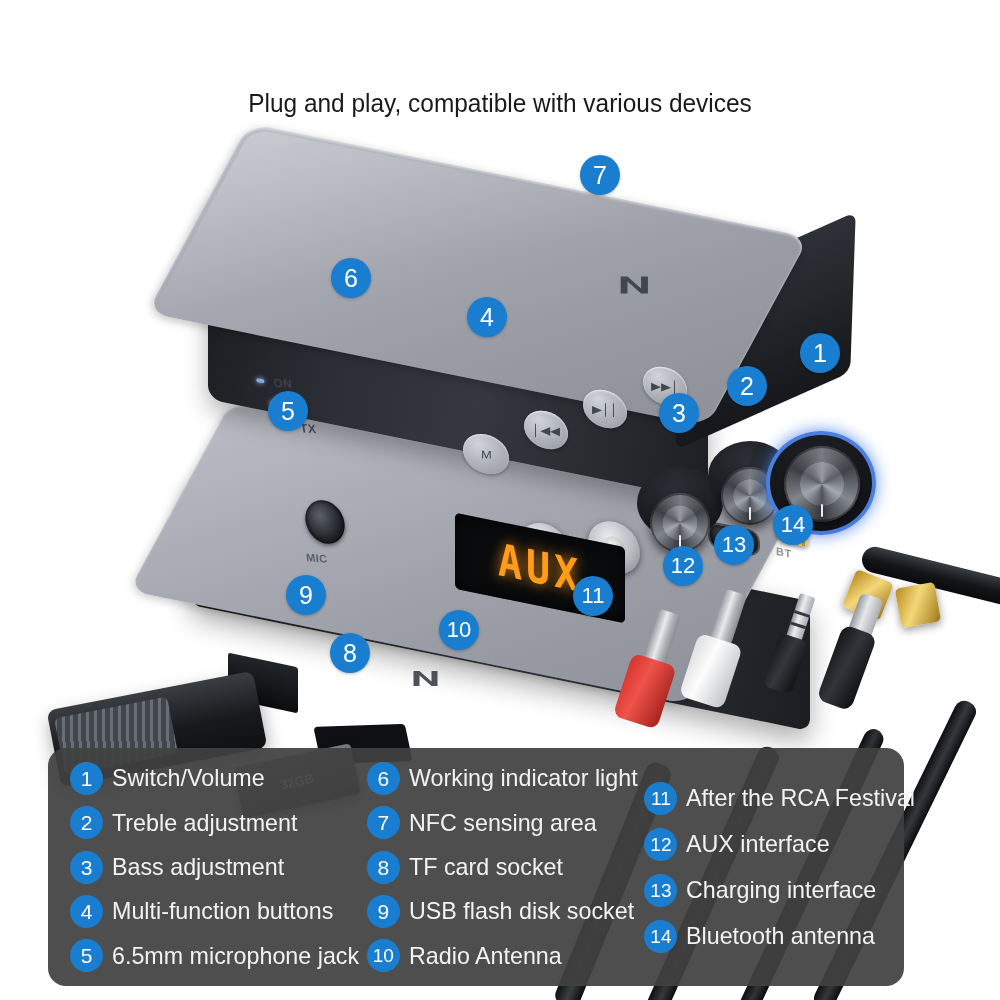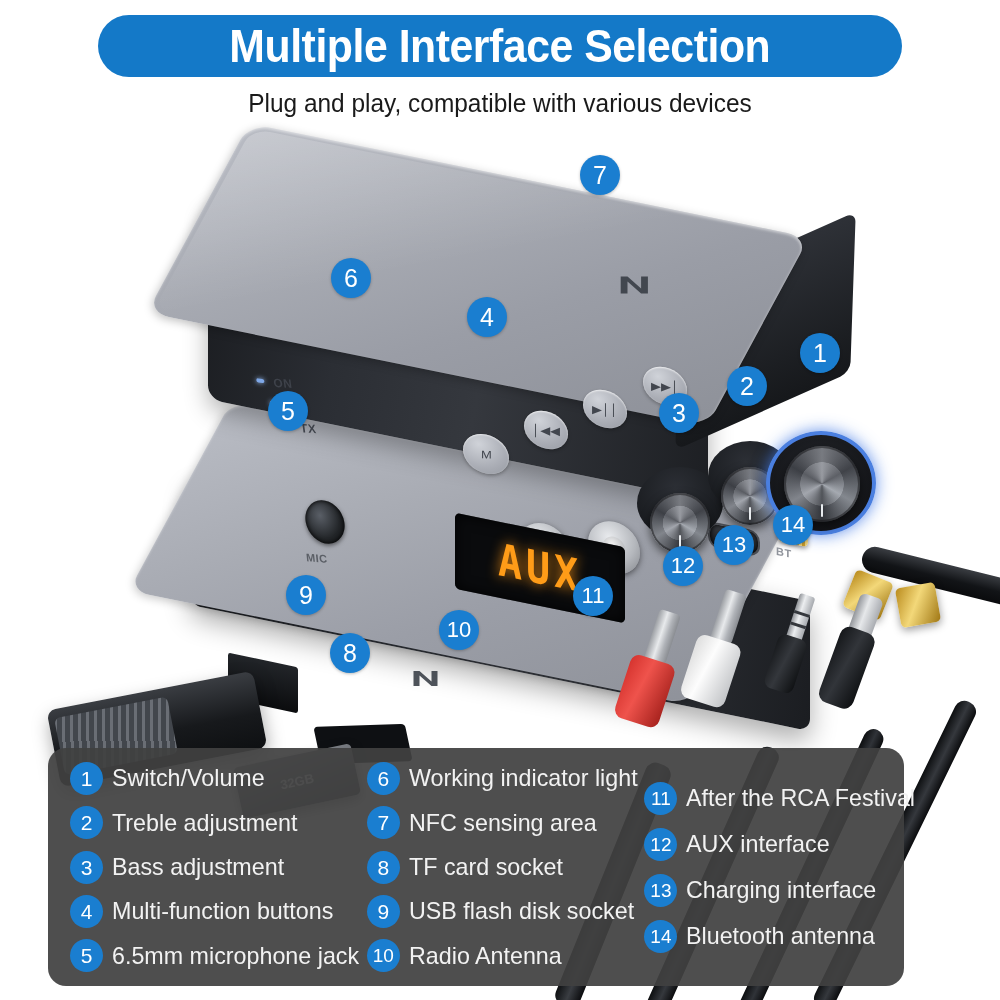--- a/index.html
+++ b/index.html
@@ -253,23 +253,20 @@
   }
   .lnum.two{font-size:19px;}
   .ltext{color:#f2f2f2;font-size:24px;white-space:nowrap;transform:scaleX(.97);
     transform-origin:left center;}
 </style>
 </head>
 <body>
 
 <div id="stage">
 
-  <div class="title-pill">
-    <div class="t">Multiple Interface Selection</div>
-  </div>
   <div class="subtitle">Plug and play, compatible with various devices</div>
 
   <div class="scene">
 
     <div class="unit-low">
       <div class="ul-body"></div>
       <div class="ul-top"></div>
     </div>
 
     <div class="usb-slot"></div>

